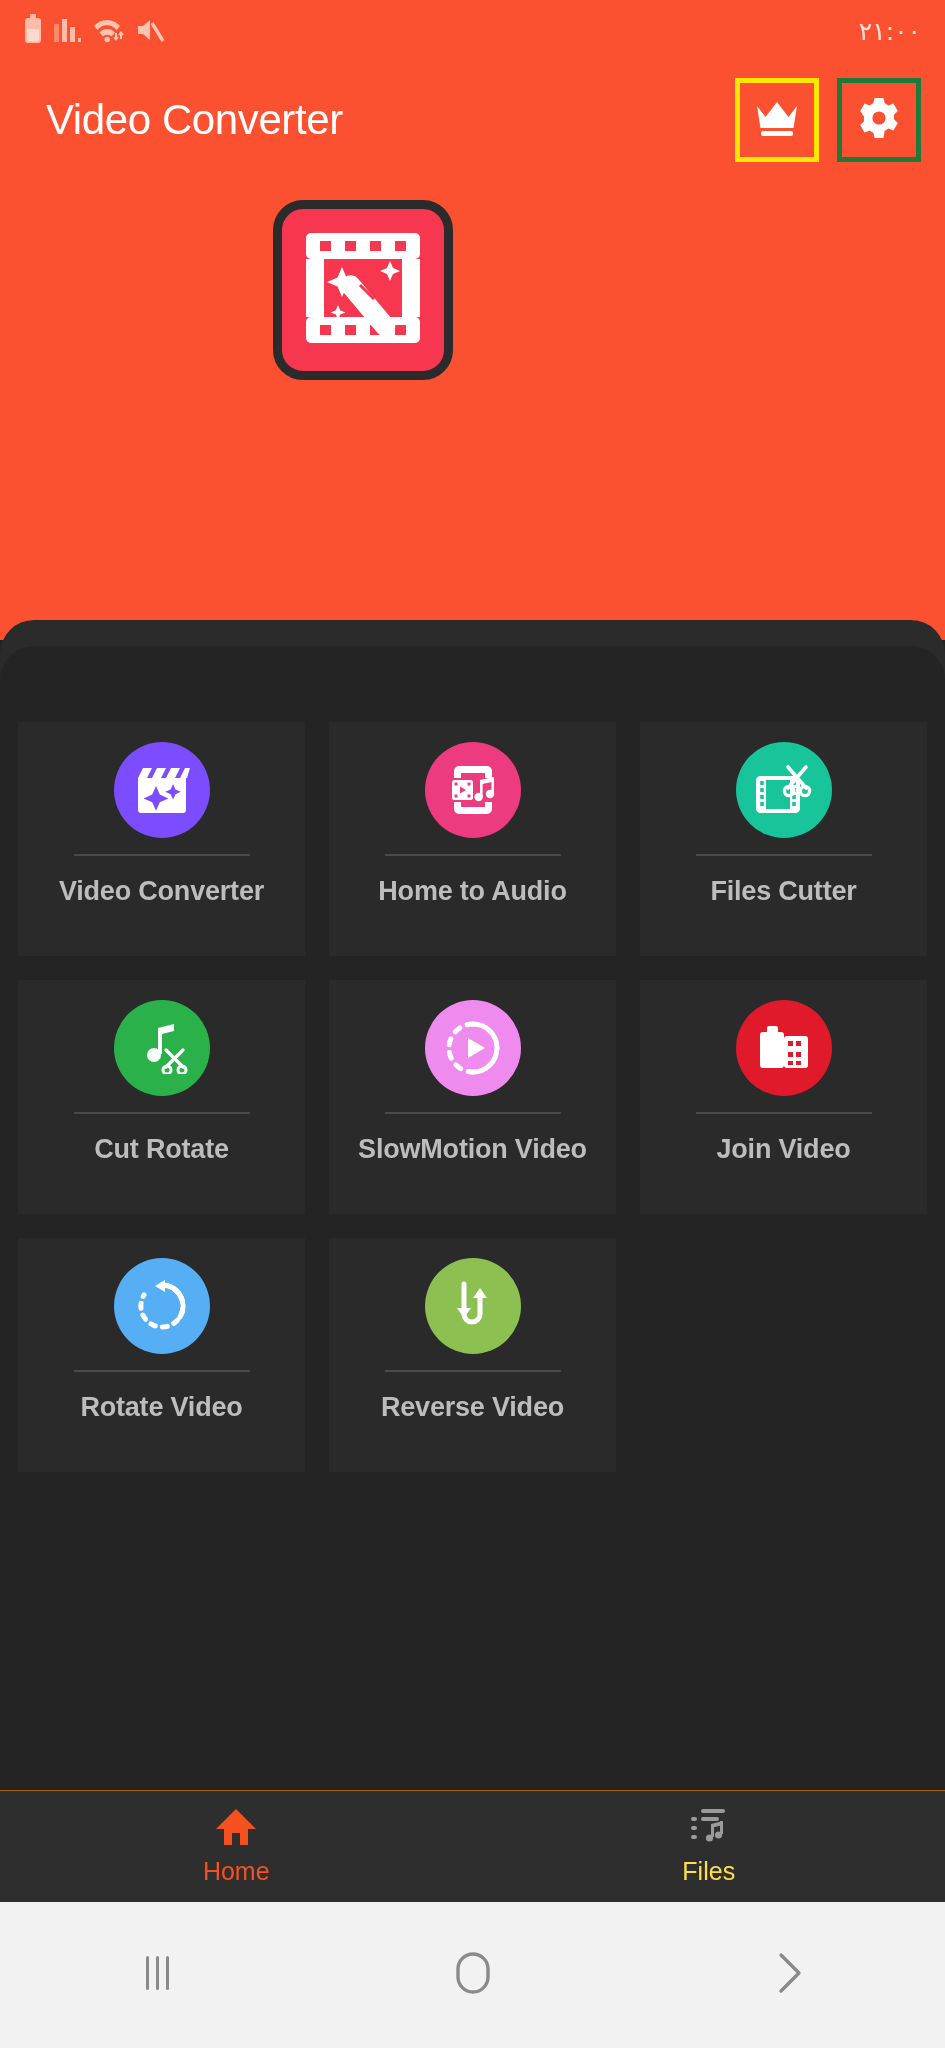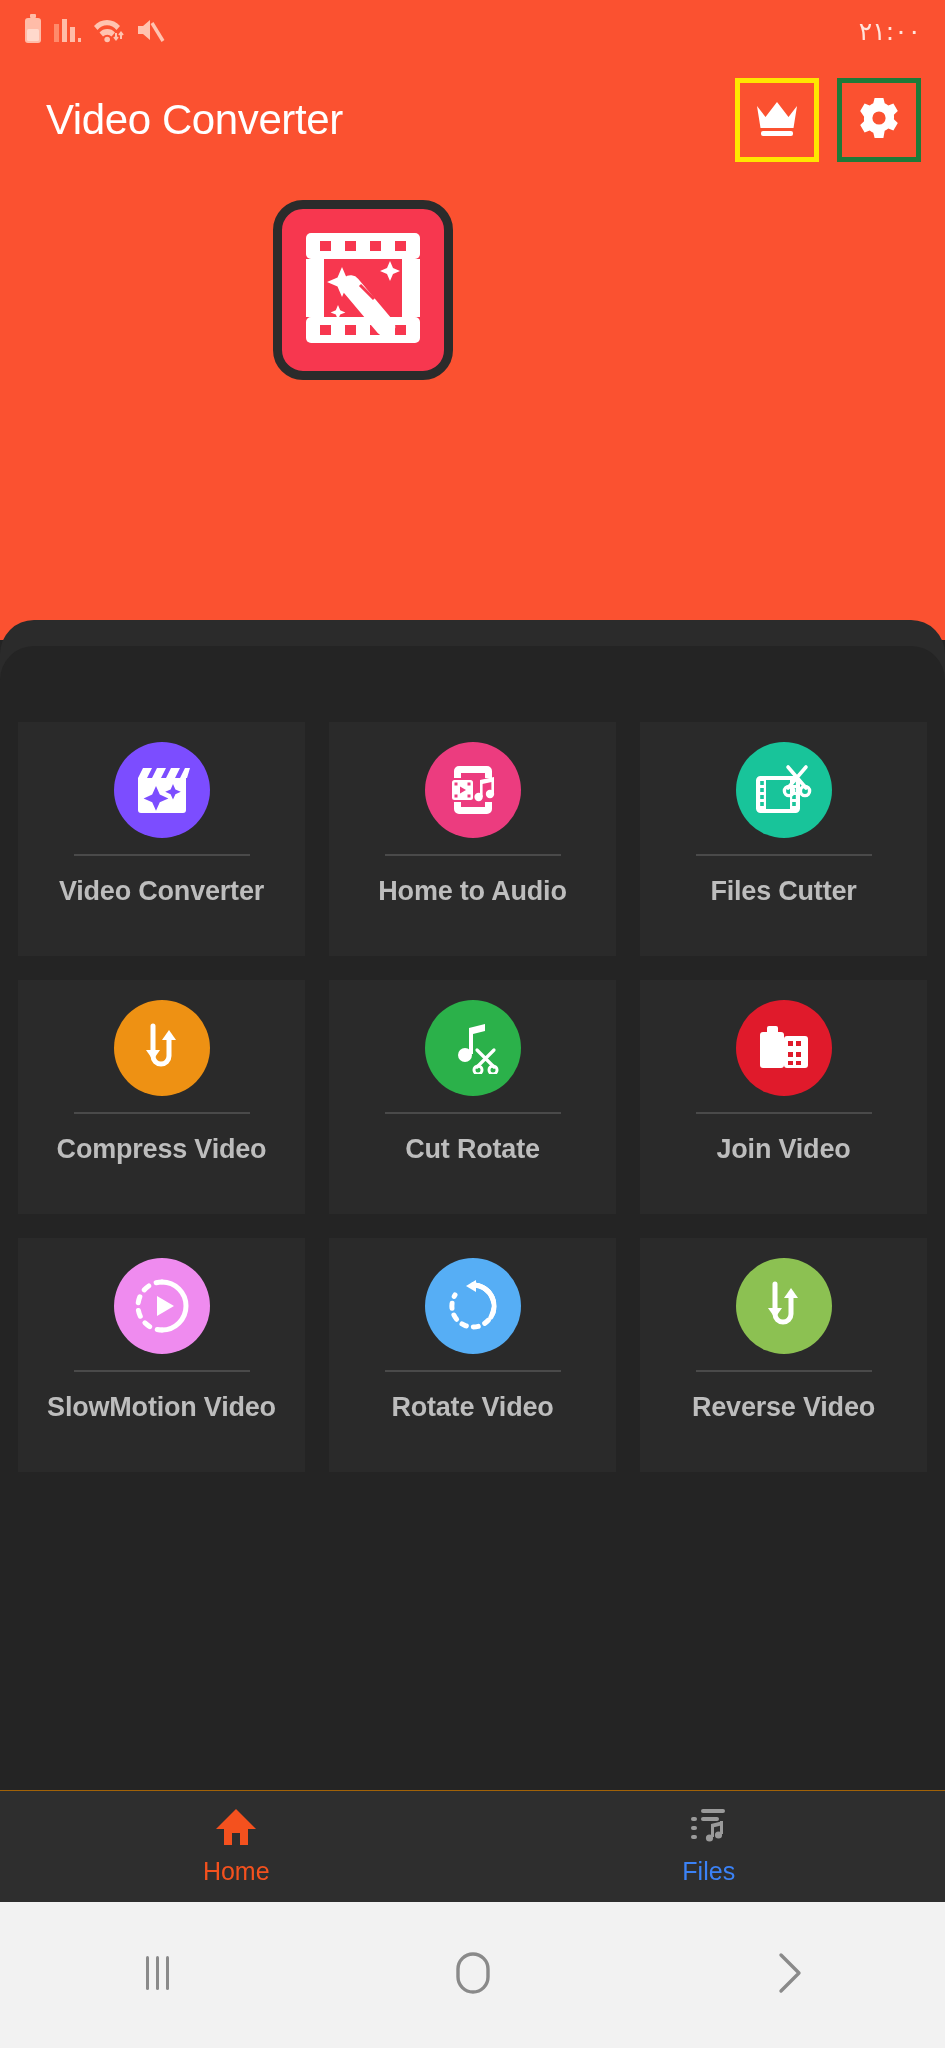--- a/index.html
+++ b/index.html
@@ -90,21 +90,21 @@
   
   .tabbar {
     position:absolute; left:0; top:1790px; width:945px; height:112px;
     background:#2e2e2e;
     display:flex; align-items:center;
     border-top:1px solid #a16207;
   }
   .tab { flex:1; display:flex; flex-direction:column; align-items:center; gap:6px; }
   .tab-label { font-size:25px; }
   .tab-active .tab-label { color:#F4511E; }
-  .tab-inactive .tab-label { color:#3b82f6;text-align:center; }
+  .tab-inactive .tab-label { color:#fde047;text-align:center; }
 
   
   .navbar {
     position:absolute; left:0; top:1902px; width:945px; height:146px;
     background:#F2F2F2; display:flex; align-items:center;
   }
   .navbtn { flex:1; display:flex; align-items:center; justify-content:center; }
 </style>
 </head>
 <body>
@@ -261,46 +261,46 @@
               <rect x="37.2" y="38" width="3.6" height="4" fill="#18C49A"></rect>
               <path d="M33 3 L51 24 M51 3 L33 24" stroke="#FFFFFF" stroke-width="3.6" fill="none" stroke-linecap="round"></path>
               <circle cx="50" cy="27" r="4.6" fill="none" stroke="#FFFFFF" stroke-width="3.4"></circle>
               <circle cx="34" cy="27" r="4.6" fill="none" stroke="#FFFFFF" stroke-width="3.4"></circle>
             </svg>
           </div>
           <div class="tile-rule"></div>
           <div class="tile-label">Files Cutter</div>
         </div>
 
-        <div class="tile">
-          <div class="tile-icon" style="background:#EE9113">
-            <svg width="50" height="52" viewBox="0 0 50 52">
-              <path d="M16 4 v30 a8 8 0 0 0 16 0 v-18" stroke="#FFFFFF" stroke-width="5" fill="none" stroke-linecap="round"></path>
-              <path d="M9 28 l7 10 7-10" fill="#FFFFFF"></path>
-              <path d="M25 18 l7-10 7 10" fill="#FFFFFF"></path>
-              <path d="M34 48 v-30 a8 8 0 0 0-16 0 v18" stroke="#FFFFFF" stroke-width="5" fill="none" stroke-linecap="round" opacity="0"></path>
-            </svg>
-          </div>
-          <div class="tile-rule"></div>
-          <div class="tile-label">Compress Video</div>
-        </div>
 
         <div class="tile">
           <div class="tile-icon" style="background:#2BB14A">
             <svg width="52" height="52" viewBox="0 0 52 52">
               <path d="M22 6 l16-4 v7 l-16 4 Z" fill="#FFFFFF"></path>
               <rect x="22" y="6" width="4" height="26" fill="#FFFFFF"></rect>
               <circle cx="18" cy="33" r="7" fill="#FFFFFF"></circle>
               <path d="M30 28 L47 45 M47 28 L30 45" stroke="#FFFFFF" stroke-width="3.2" fill="none" stroke-linecap="round"></path>
               <circle cx="31" cy="48" r="4" fill="none" stroke="#FFFFFF" stroke-width="3"></circle>
               <circle cx="46" cy="48" r="4" fill="none" stroke="#FFFFFF" stroke-width="3"></circle>
             </svg>
           </div>
           <div class="tile-rule"></div>
           <div class="tile-label">Cut Rotate</div>
+        </div>
+
+        <div class="tile">
+          <div class="tile-icon" style="background:#EF8BEF">
+            <svg width="54" height="54" viewBox="0 0 54 54">
+              <path d="M27 3 a24 24 0 0 1 0 48" stroke="#FFFFFF" stroke-width="5" fill="none" stroke-linecap="round"></path>
+              <path d="M27 3 a24 24 0 0 0 0 48" stroke="#FFFFFF" stroke-width="5" fill="none" stroke-linecap="round" stroke-dasharray="6 8"></path>
+              <path d="M22 17 l17 10 -17 10 Z" fill="#FFFFFF"></path>
+            </svg>
+          </div>
+          <div class="tile-rule"></div>
+          <div class="tile-label">SlowMotion Video</div>
         </div>
 
         <div class="tile">
           <div class="tile-icon" style="background:#E01A2B">
             <svg width="54" height="48" viewBox="0 0 54 48">
               <rect x="3" y="8" width="24" height="36" rx="3" fill="#FFFFFF"></rect>
               <rect x="10" y="2" width="11" height="8" rx="2" fill="#FFFFFF"></rect>
               <rect x="27" y="12" width="24" height="32" rx="3" fill="#FFFFFF"></rect>
               <rect x="31" y="17" width="5" height="5" fill="#E01A2B"></rect>
               <rect x="39" y="17" width="5" height="5" fill="#E01A2B"></rect>
@@ -308,32 +308,20 @@
               <rect x="39" y="28" width="5" height="5" fill="#E01A2B"></rect>
               <rect x="31" y="37" width="5" height="4" fill="#E01A2B"></rect>
               <rect x="39" y="37" width="5" height="4" fill="#E01A2B"></rect>
             </svg>
           </div>
           <div class="tile-rule"></div>
           <div class="tile-label">Join Video</div>
         </div>
 
         <div class="tile">
-          <div class="tile-icon" style="background:#EF8BEF">
-            <svg width="54" height="54" viewBox="0 0 54 54">
-              <path d="M27 3 a24 24 0 0 1 0 48" stroke="#FFFFFF" stroke-width="5" fill="none" stroke-linecap="round"></path>
-              <path d="M27 3 a24 24 0 0 0 0 48" stroke="#FFFFFF" stroke-width="5" fill="none" stroke-linecap="round" stroke-dasharray="6 8"></path>
-              <path d="M22 17 l17 10 -17 10 Z" fill="#FFFFFF"></path>
-            </svg>
-          </div>
-          <div class="tile-rule"></div>
-          <div class="tile-label">SlowMotion Video</div>
-        </div>
-
-        <div class="tile">
           <div class="tile-icon" style="background:#56AEF5">
             <svg width="54" height="54" viewBox="0 0 54 54">
               <path d="M27 6 a21 21 0 1 1-18 10" stroke="#FFFFFF" stroke-width="5" fill="none" stroke-linecap="round" stroke-dasharray="5 7"></path>
               <path d="M27 6 a21 21 0 0 1 19 12" stroke="#FFFFFF" stroke-width="5" fill="none" stroke-linecap="round"></path>
               <path d="M27 6 a21 21 0 0 1 18 32" stroke="#FFFFFF" stroke-width="5" fill="none" stroke-linecap="round"></path>
               <path d="M30 1 L20 7 L30 13 Z" fill="#FFFFFF"></path>
             </svg>
           </div>
           <div class="tile-rule"></div>
           <div class="tile-label">Rotate Video</div>

